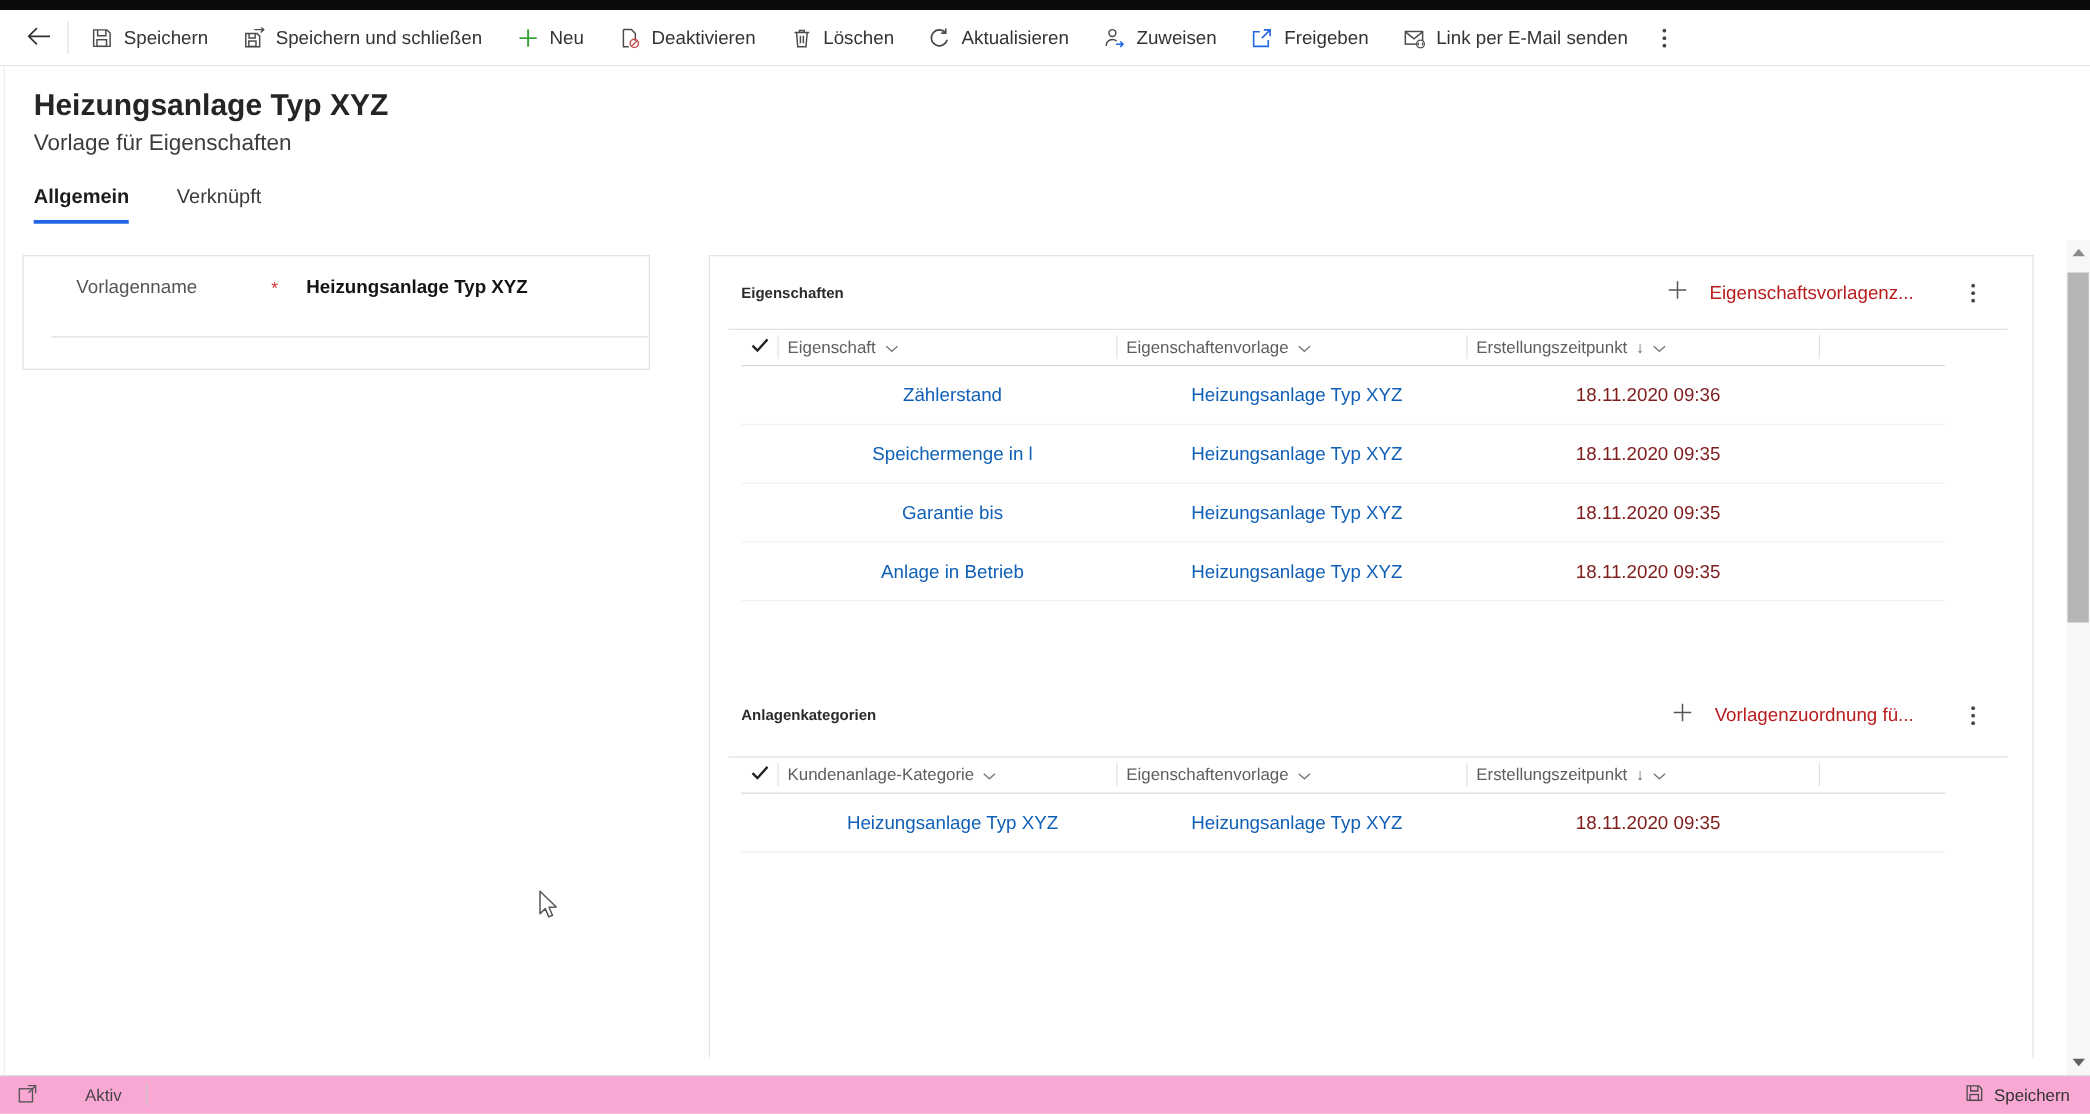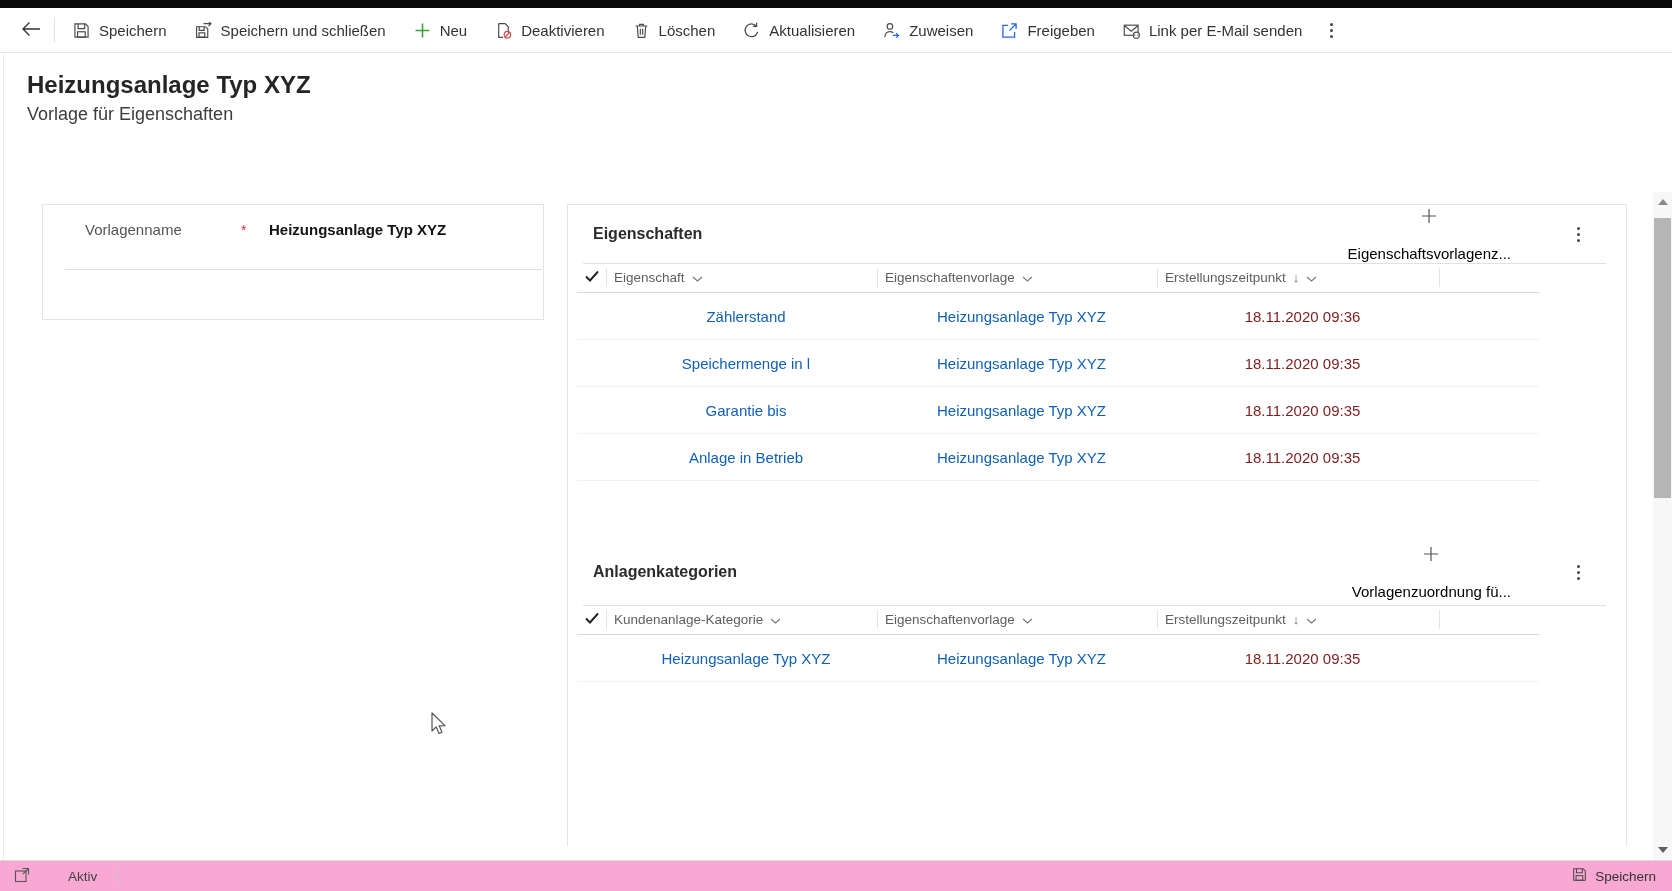--- a/index.html
+++ b/index.html
@@ -37,38 +37,38 @@
   .page-subtitle { font-size:18px; color:#3d3d3d; margin-top:4px; }
   .tabs { display:flex; gap:38px; margin-top:24px; }
   .tab { font-size:16px; color:#3a3a3a; padding-bottom:9px; border-bottom:3px solid transparent; cursor:pointer; }
   .tab.active { font-weight:700; color:#1c1c1c; border-bottom-color:#2266e3; }
 
   
   .left-edge { position:absolute; left:3px; top:54px; height:806px; width:1px; background:#ececec; }
 
   
   .card { position:absolute; background:#fff; border:1px solid #e3e3e3; }
-  .left-card { left:42px; top:204px; width:502px; height:116px; }
+  .left-card { left:18px; top:204px; width:502px; height:92px; }
   .field { display:flex; align-items:center; padding:16px 0 0 42px; font-size:15px; }
   .field-label { width:156px; color:#555; }
   .req { color:#d13438; width:28px; font-size:14px; }
   .field-value { font-weight:700; color:#141414; }
   .field-underline { position:absolute; left:22px; right:1px; top:64px; height:1px; background:#e0e0e0; }
 
   .right-card { left:567px; top:204px; width:1060px; height:642px; border-bottom:none; overflow:hidden; }
 
   
   .sec-head { position:absolute; left:25px; right:20px; height:58px; display:flex; align-items:center; }
-  .sec-title { font-size:16px; font-weight:700; color:#2b2b2b; flex:1; }
-  .add-btn { display:flex; align-items:center; gap:16px; background:none; border:none; cursor:pointer; font-family:inherit; font-size:15px; color:#000000; margin-right:66px;flex-direction:column; }
+  .sec-title { font-size:12px; font-weight:700; color:#2b2b2b; flex:1; }
+  .add-btn { display:flex; align-items:center; gap:16px; background:none; border:none; cursor:pointer; font-family:inherit; font-size:15px; color:#b91c1c; margin-right:46px; }
   .dots-btn { background:none; border:none; cursor:pointer; margin-right:26px; }
   .sec-rule { position:absolute; left:15px; right:20px; height:1px; background:#e1e1e1; }
 
   
-  .grid { position:absolute; left:9px; width:963px; }
+  .grid { position:absolute; left:25px; width:963px; }
   .g-head, .g-row { display:grid; grid-template-columns:30px 271px 280px 282px 100px; }
   .g-head { height:30px; border-bottom:1px solid #d9d9d9; color:#605e5c; font-size:13.5px; }
   .g-head .gc { position:relative; display:flex; align-items:center; gap:7px; padding-left:7px; }
   .g-head .gc:not(:last-child)::after { content:""; position:absolute; right:0; top:5px; bottom:5px; width:1px; background:#e3e3e3; }
   .g-head .gc.sel { justify-content:center; padding-left:0; }
   .g-row { height:47px; align-items:center; font-size:15px; border-bottom:1px solid #f1f1f1; }
   .g-row .gc { padding-left:7px;text-align:center; }
   .cell-link { color:#1160b7; text-decoration:none; cursor:pointer; }
   .cell-date { color:#7f1d1d; }
   .sort-arrow { font-size:13px; color:#666; }
@@ -216,20 +216,24 @@
           <i></i>
         </span>
     </button>
   </div>
 
   <div class="left-edge"></div>
 
   <div class="pagehead">
     <div class="page-title">Heizungsanlage Typ XYZ</div>
     <div class="page-subtitle">Vorlage für Eigenschaften</div>
+    <div class="tabs">
+      <div class="tab active">Allgemein</div>
+      <div class="tab">Verknüpft</div>
+    </div>
   </div>
 
   <div class="card left-card">
     <div class="field">
       <span class="field-label">Vorlagenname</span>
       <span class="req">*</span>
       <span class="field-value">Heizungsanlage Typ XYZ</span>
     </div>
     <div class="field-underline"></div>
   </div>

